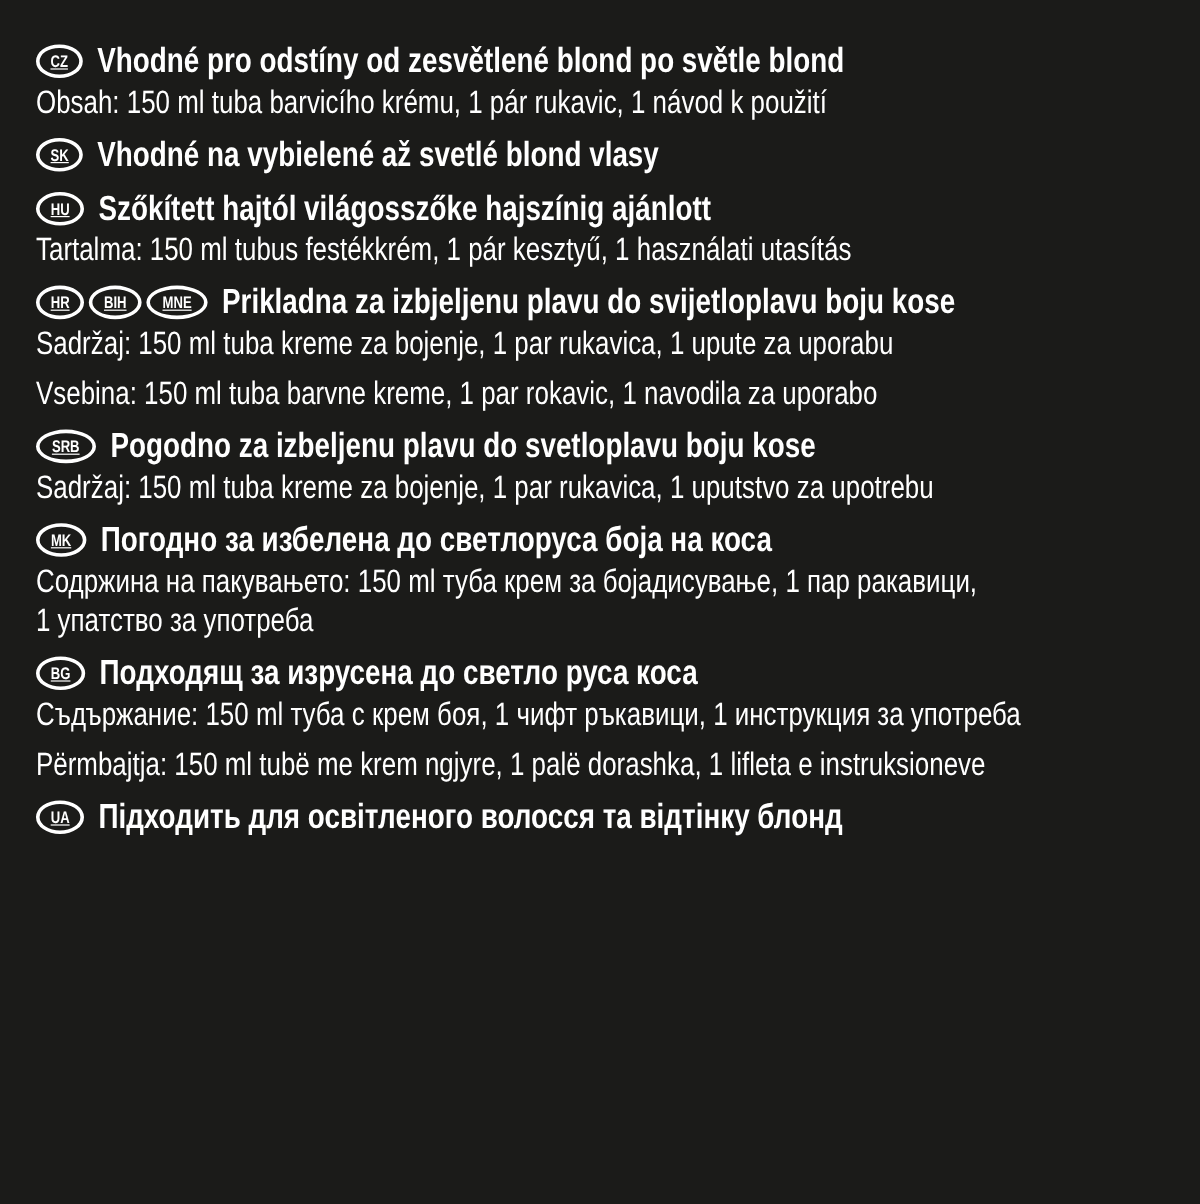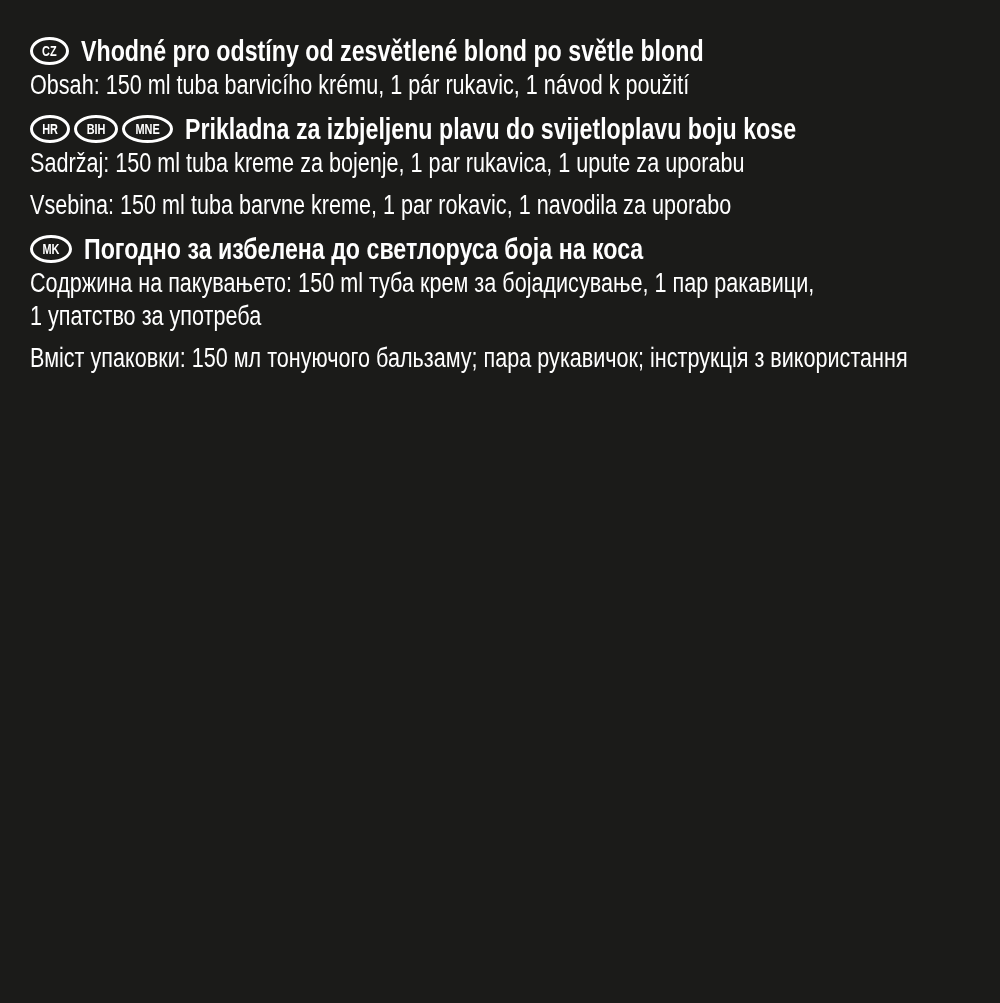--- a/index.html
+++ b/index.html
@@ -25,20 +25,21 @@
     flex: none;
     display: inline-flex;
     align-items: center;
     justify-content: flex-start;
     height: 28px;
     min-width: 38px;
     padding: 0 7px;
     border: 3px solid #ffffff;
     border-radius: 50%;
     box-sizing: border-box;
+    text-decoration: underline;
   }
   .badge .code {
     font-weight: 700;
     font-size: 14px;
     line-height: 1;
     white-space: nowrap;
     display: inline-block;
     transform: scaleX(0.78);
     transform-origin: center;
   }
@@ -72,22 +73,37 @@
     <div class="heading-row">
       <span class="badge">
           <span class="code">CZ</span>
         </span>
       <span class="heading-text">Vhodné pro odstíny od zesvětlené blond po světle blond</span>
     </div>
     <div class="body-row"><span class="body-line">Obsah: 150 ml tuba barvicího krému, 1 pár rukavic, 1 návod k použití</span></div>
   </div>
 
   <div class="section">
+    <div class="heading-row">
+      <span class="badge">
+          <span class="code">SK</span>
+        </span>
+      <span class="heading-text">Vhodné na vybielené až svetlé blond vlasy</span>
+    </div>
   </div>
 
+  <div class="section">
+    <div class="heading-row">
+      <span class="badge">
+          <span class="code">HU</span>
+        </span>
+      <span class="heading-text">Szőkített hajtól világosszőke hajszínig ajánlott</span>
+    </div>
+    <div class="body-row"><span class="body-line">Tartalma: 150 ml tubus festékkrém, 1 pár kesztyű, 1 használati utasítás</span></div>
+  </div>
 
   <div class="section">
     <div class="heading-row">
       <span class="badge">
           <span class="code">HR</span>
         </span>
       <span class="badge">
           <span class="code">BIH</span>
         </span>
       <span class="badge">
@@ -95,34 +111,58 @@
         </span>
       <span class="heading-text">Prikladna za izbjeljenu plavu do svijetloplavu boju kose</span>
     </div>
     <div class="body-row"><span class="body-line">Sadržaj: 150 ml tuba kreme za bojenje, 1 par rukavica, 1 upute za uporabu</span></div>
   </div>
 
   <div class="section">
     <div class="body-row"><span class="body-line">Vsebina: 150 ml tuba barvne kreme, 1 par rokavic, 1 navodila za uporabo</span></div>
   </div>
 
+  <div class="section">
+    <div class="heading-row">
+      <span class="badge">
+          <span class="code">SRB</span>
+        </span>
+      <span class="heading-text">Pogodno za izbeljenu plavu do svetloplavu boju kose</span>
+    </div>
+    <div class="body-row"><span class="body-line">Sadržaj: 150 ml tuba kreme za bojenje, 1 par rukavica, 1 uputstvo za upotrebu</span></div>
+  </div>
 
   <div class="section">
     <div class="heading-row">
       <span class="badge">
           <span class="code">MK</span>
         </span>
       <span class="heading-text">Погодно за избелена до светлоруса боја на коса</span>
     </div>
     <div class="body-row"><span class="body-line">Содржина на пакувањето: 150 ml туба крем за бојадисување, 1 пар ракавици,</span></div>
     <div class="body-row"><span class="body-line">1 упатство за употреба</span></div>
   </div>
 
 
-
   <div class="section">
+    <div class="heading-row">
+      <span class="badge">
+          <span class="code">BG</span>
+        </span>
+      <span class="heading-text">Подходящ за изрусена до светло руса коса</span>
+    </div>
+    <div class="body-row"><span class="body-line">Съдържание: 150 ml туба с крем боя, 1 чифт ръкавици, 1 инструкция за употреба</span></div>
   </div>
 
   <div class="section">
-    <div class="body-row"><span class="body-line">Вміст упаковки: 150 мл тонуючого бальзаму; пара рукавичок; інструкція з використання</span></div>
+    <div class="body-row"><span class="body-line">Përmbajtja: 150 ml tubë me krem ngjyre, 1 palë dorashka, 1 lifleta e instruksioneve</span></div>
+  </div>
+
+  <div class="section">
+    <div class="heading-row">
+      <span class="badge">
+          <span class="code">UA</span>
+        </span>
+      <span class="heading-text">Підходить для освітленого волосся та відтінку блонд</span>
+    </div>
   </div>
 
 </div>
 
 </body></html>

